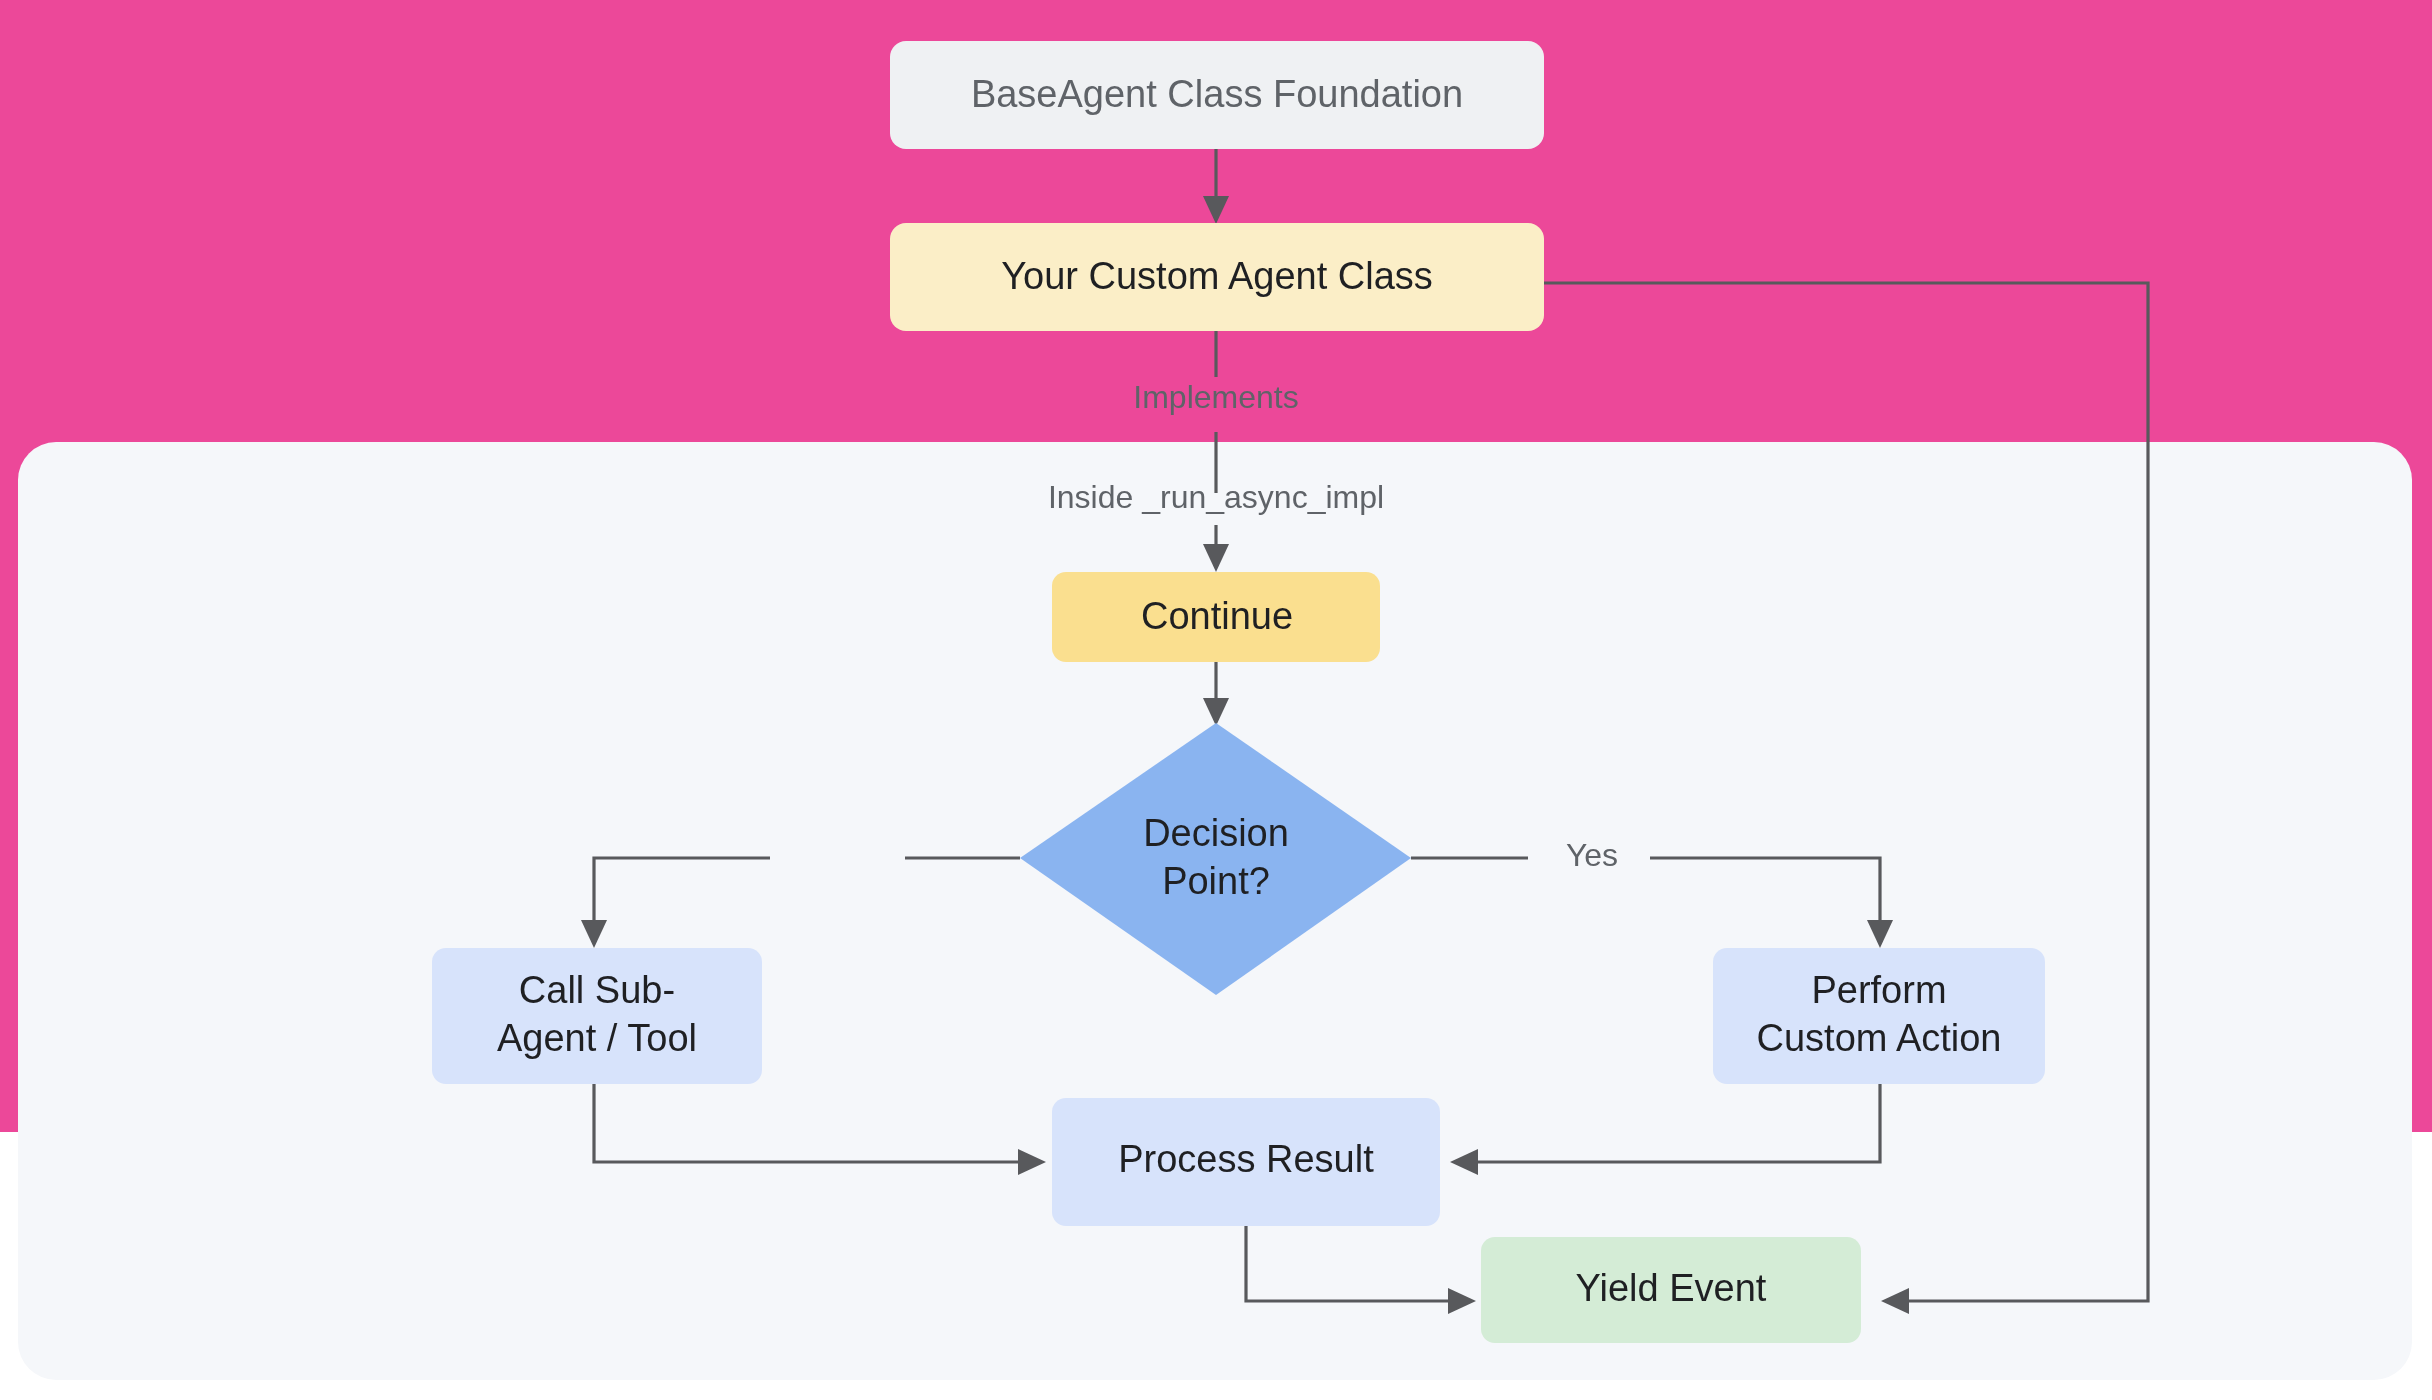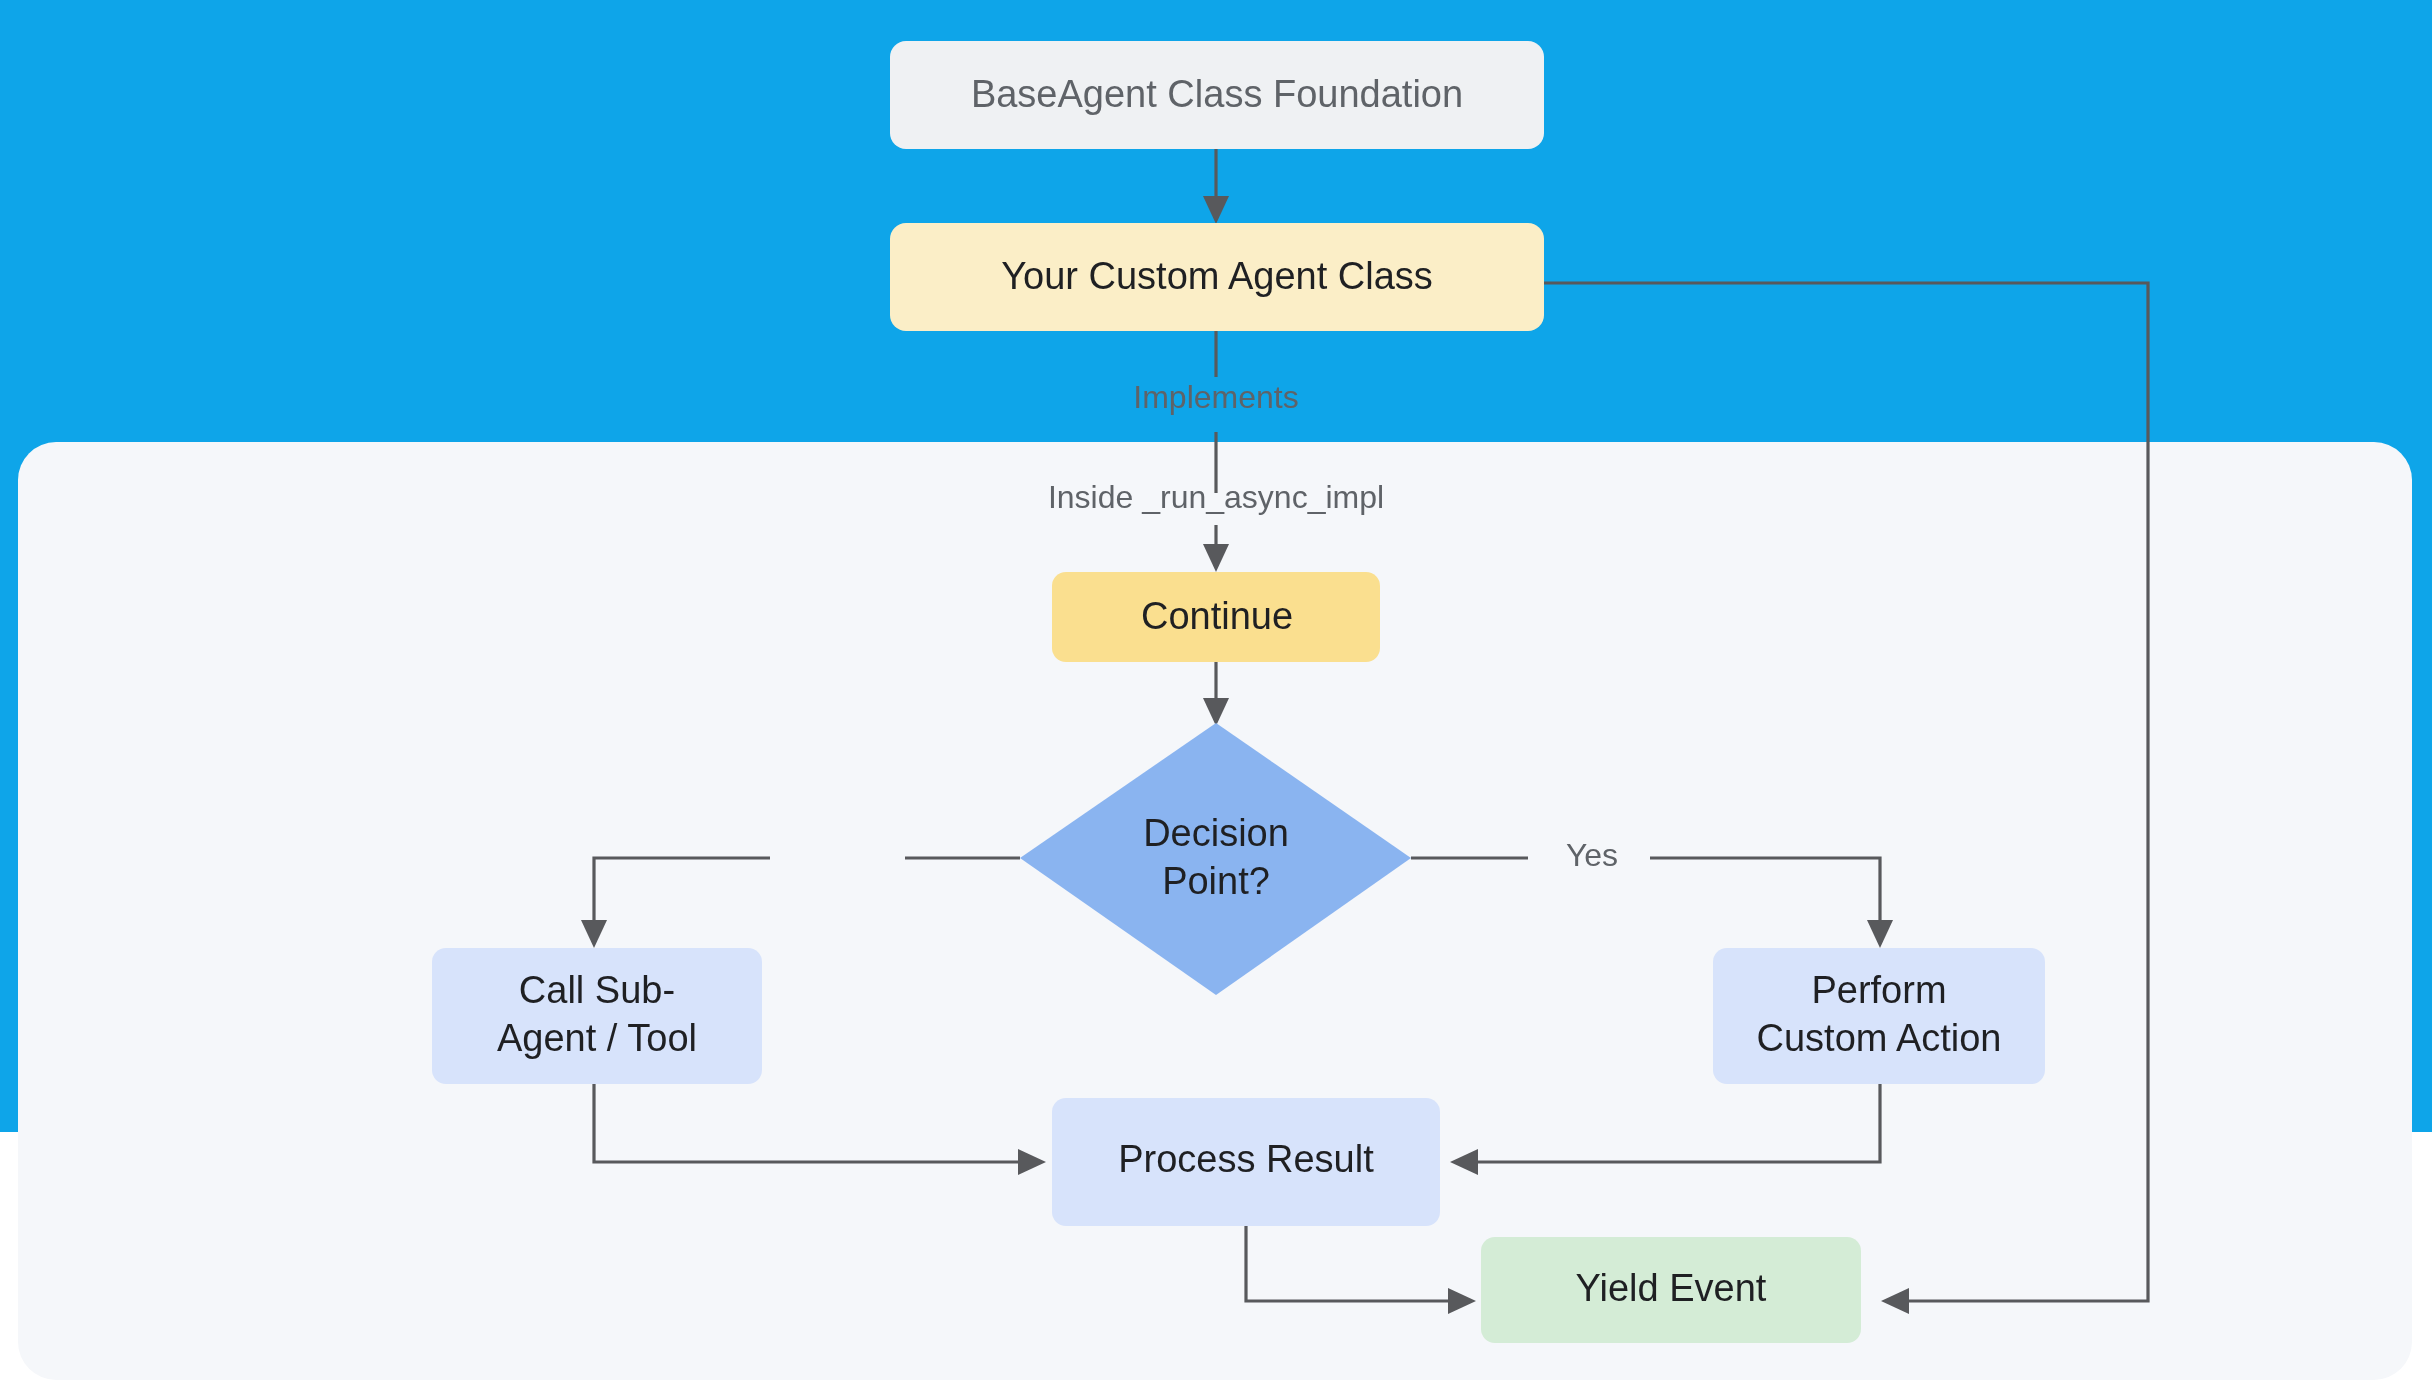--- a/index.html
+++ b/index.html
@@ -10,21 +10,21 @@
   body {
     width: 2432px;
     height: 1400px;
     font-family: "Liberation Sans", sans-serif;
     overflow: hidden;
   }
   #flow-root {
     position: relative;
     width: 2432px;
     height: 1132px;
-    background: #0ea5e9;
+    background: #ec4899;
   }
   svg.flow-canvas {
     position: absolute;
     top: 0;
     left: 0;
     width: 2432px;
     height: 1400px;
     display: block;
   }
   .node-label {

